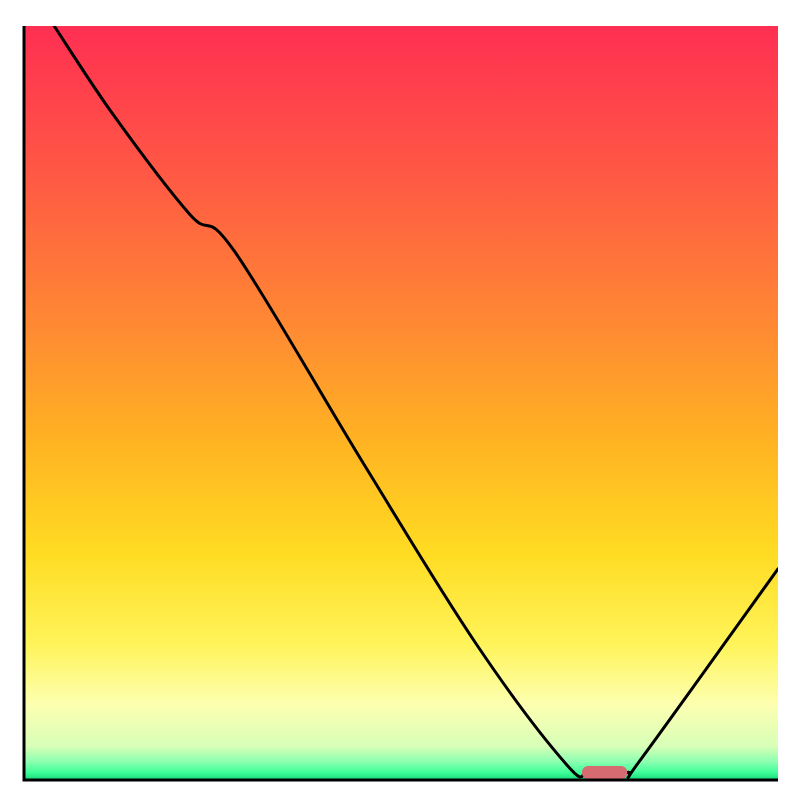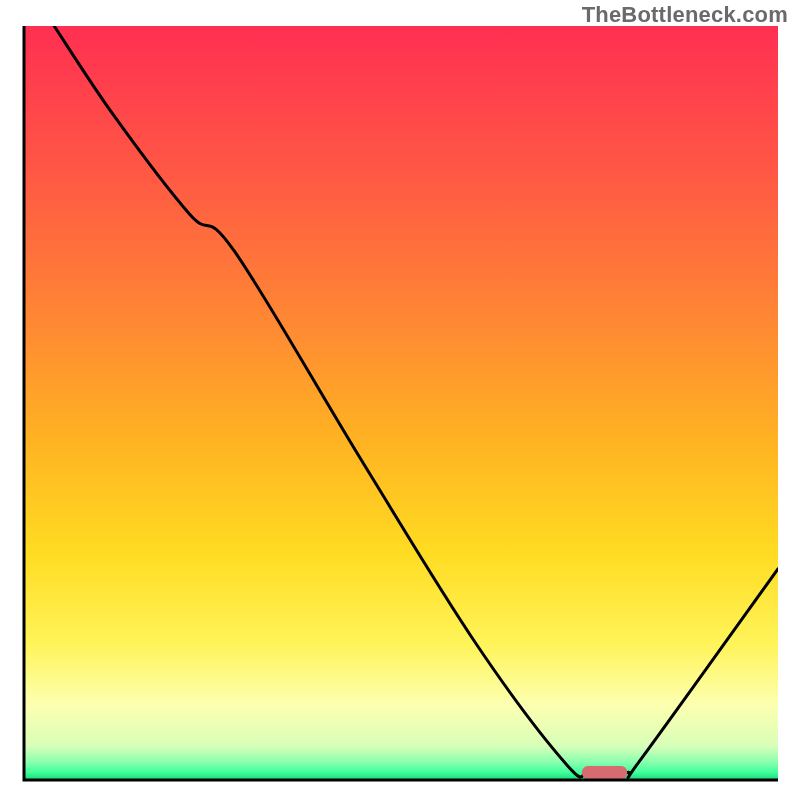--- a/index.html
+++ b/index.html
@@ -27,21 +27,20 @@
     z-index: 10;
   }
   svg {
     display: block;
   }
 </style>
 </head>
 <body>
 
 <div class="wrap">
-  <div class="watermark">TheBottleneck.com</div>
   <svg id="chart" width="800" height="800" viewBox="0 0 800 800">
     <defs>
       <linearGradient id="bg-grad" x1="0" y1="0" x2="0" y2="1">
           <stop offset="0.00%" stop-color="#ff2f52"></stop>
           <stop offset="20.00%" stop-color="#ff5944"></stop>
           <stop offset="40.00%" stop-color="#ff8a33"></stop>
           <stop offset="55.00%" stop-color="#ffb322"></stop>
           <stop offset="70.00%" stop-color="#ffdc22"></stop>
           <stop offset="82.00%" stop-color="#fff45a"></stop>
           <stop offset="90.00%" stop-color="#fdffb0"></stop>

